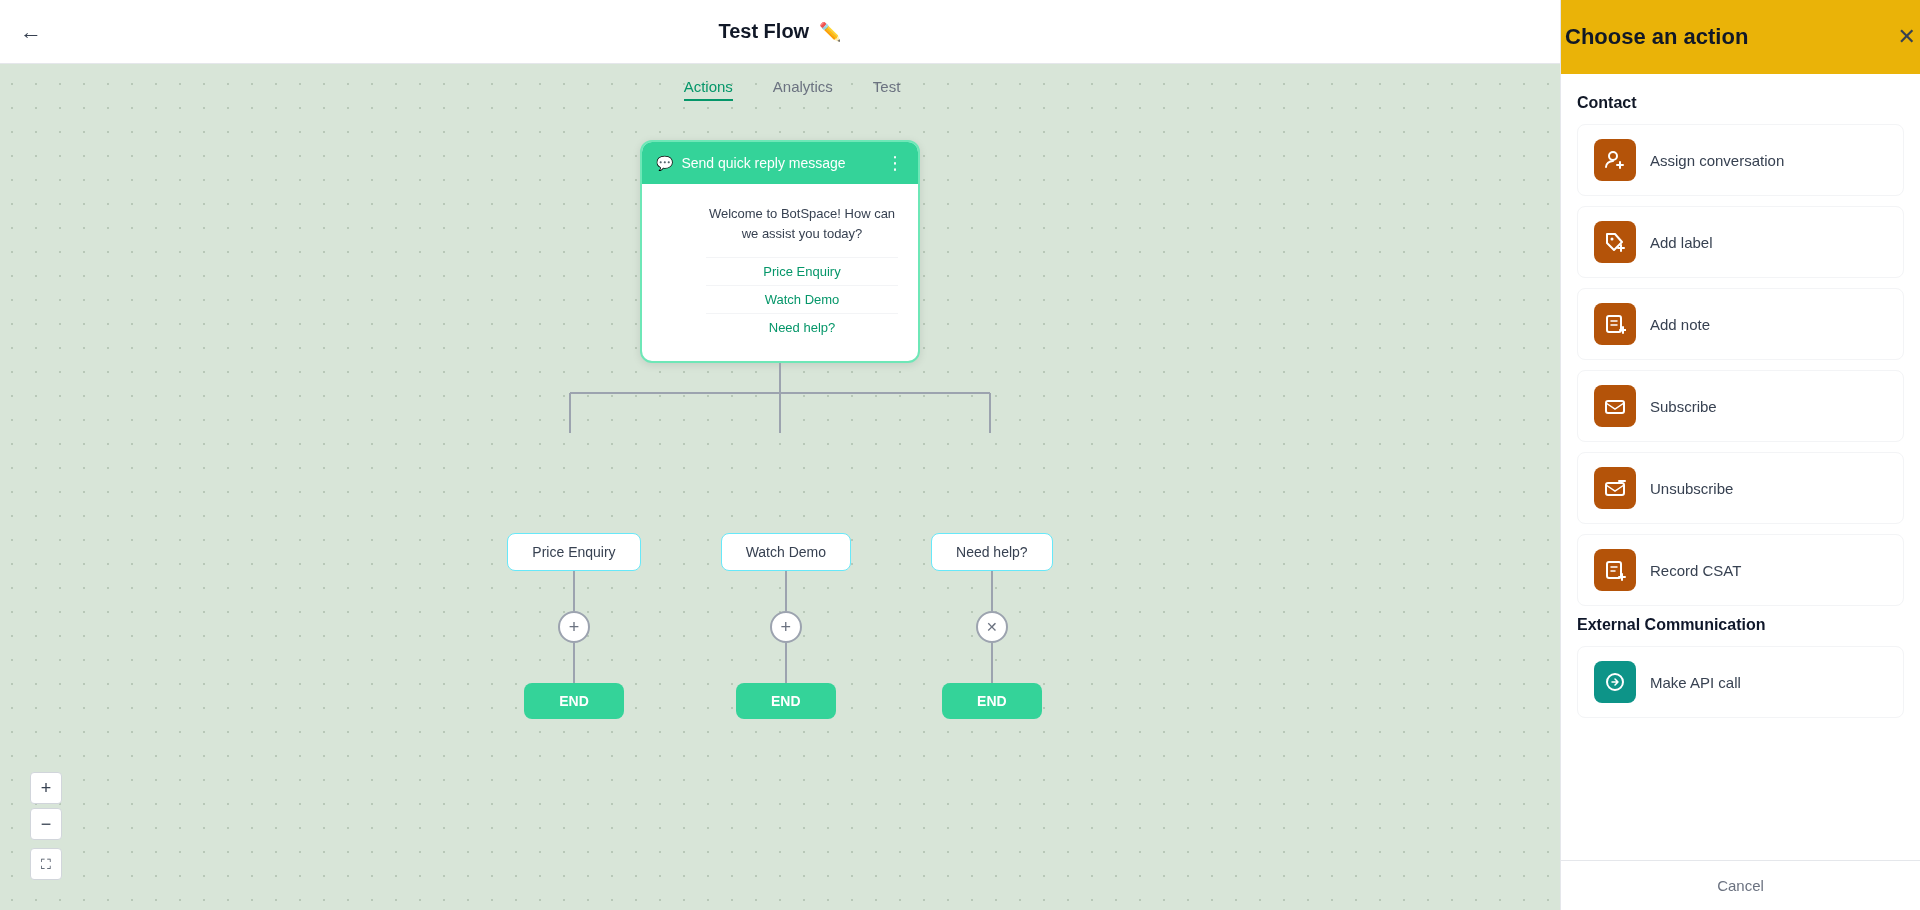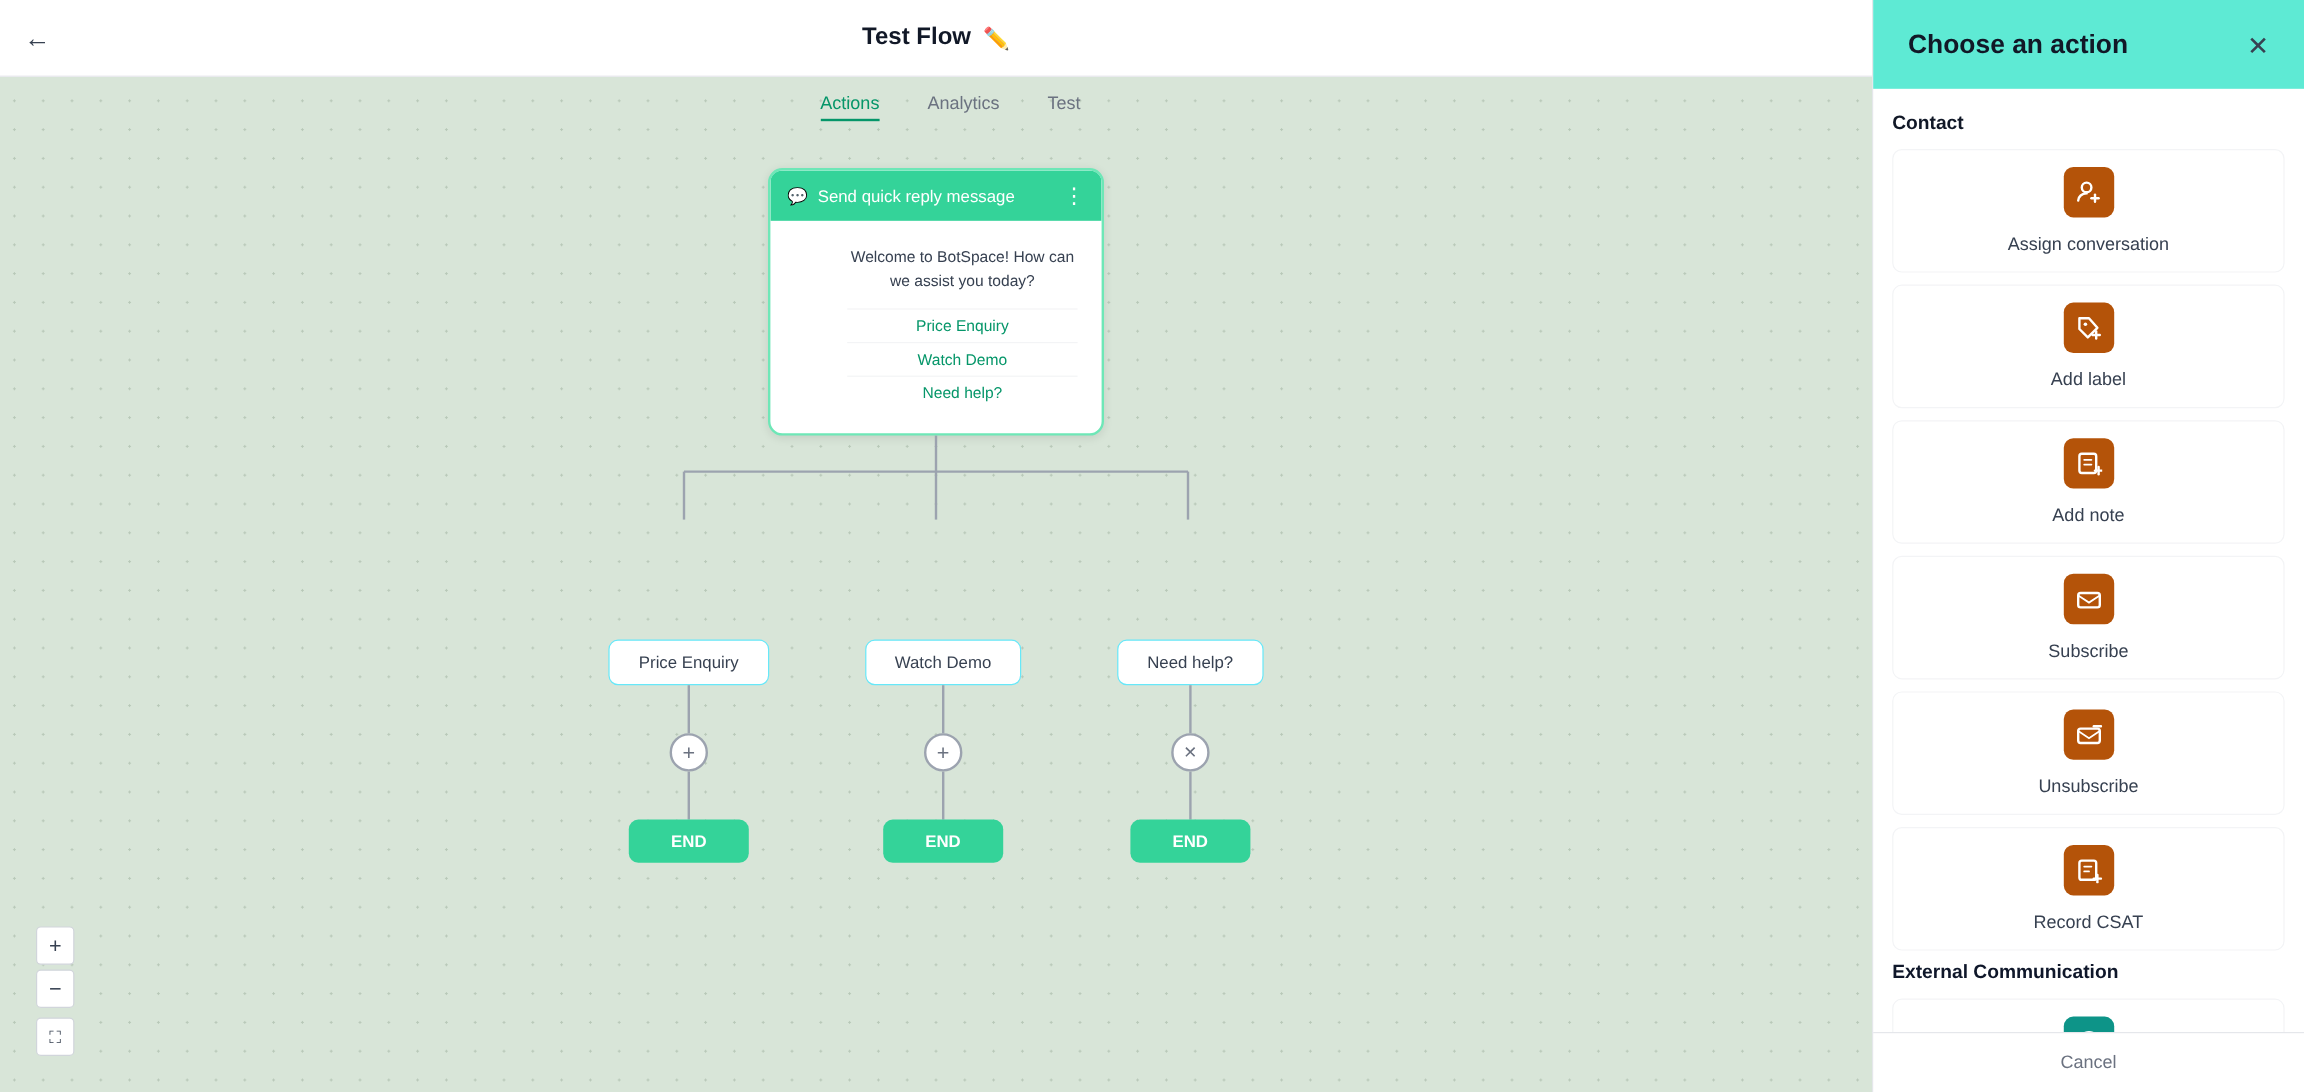--- a/index.html
+++ b/index.html
@@ -266,24 +266,24 @@
     
     .right-panel {
       width: 360px;
       background: #fff;
       display: flex;
       flex-direction: column;
       border-left: 1px solid #e5e7eb;
       flex-shrink: 0;
     }
     .panel-header {
-      background: #5eead4;
-      padding: 24px 29px;
-      display: flex;
-      align-items: flex-end;
+      background: #eab308;
+      padding: 24px 4px;
+      display: flex;
+      align-items: center;
       justify-content: space-between;
       flex-shrink: 0;
     }
     .panel-title {
       font-size: 22px;
       font-weight: 700;
       color: #111827;
     }
     .panel-close-btn {
       background: none;
@@ -314,21 +314,20 @@
     .action-item {
       display: flex;
       align-items: center;
       gap: 14px;
       padding: 14px 16px;
       border: 1px solid #f3f4f6;
       border-radius: 8px;
       margin-bottom: 10px;
       cursor: pointer;
       transition: background 0.15s;
-      flex-direction: column;
     }
     .action-icon {
       width: 42px;
       height: 42px;
       border-radius: 8px;
       background: #b45309;
       display: flex;
       align-items: center;
       justify-content: center;
       flex-shrink: 0;

